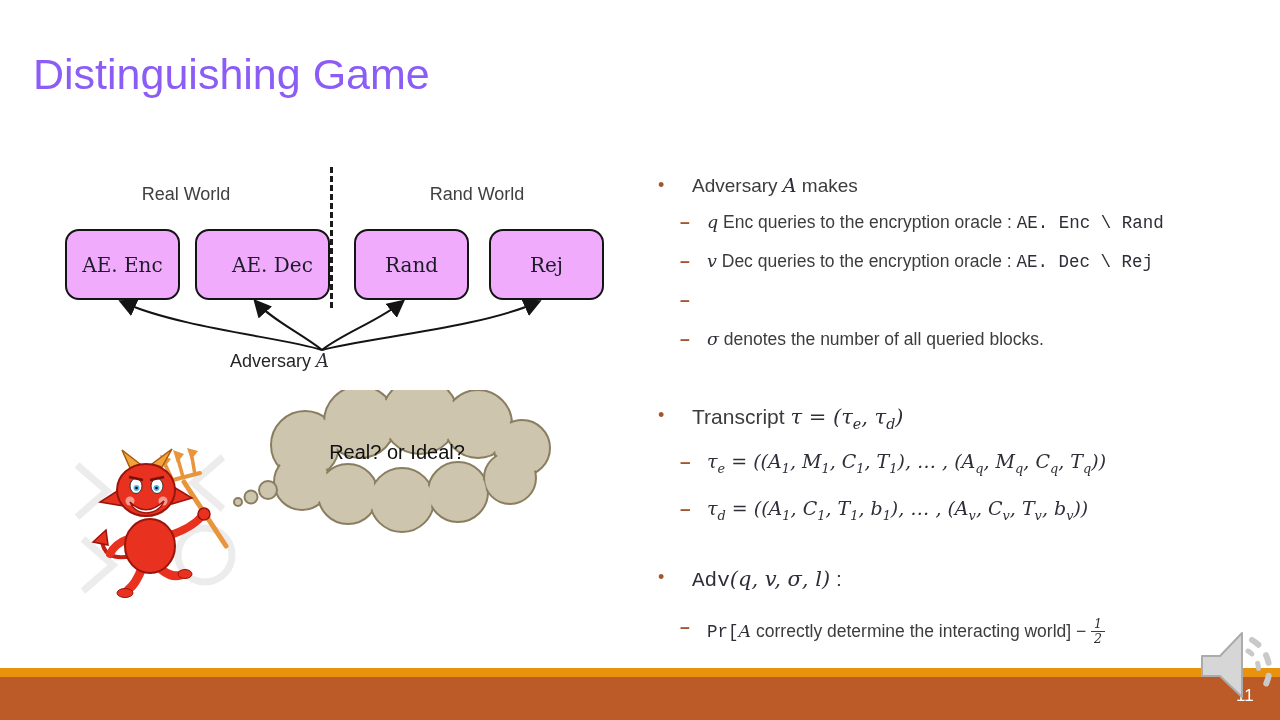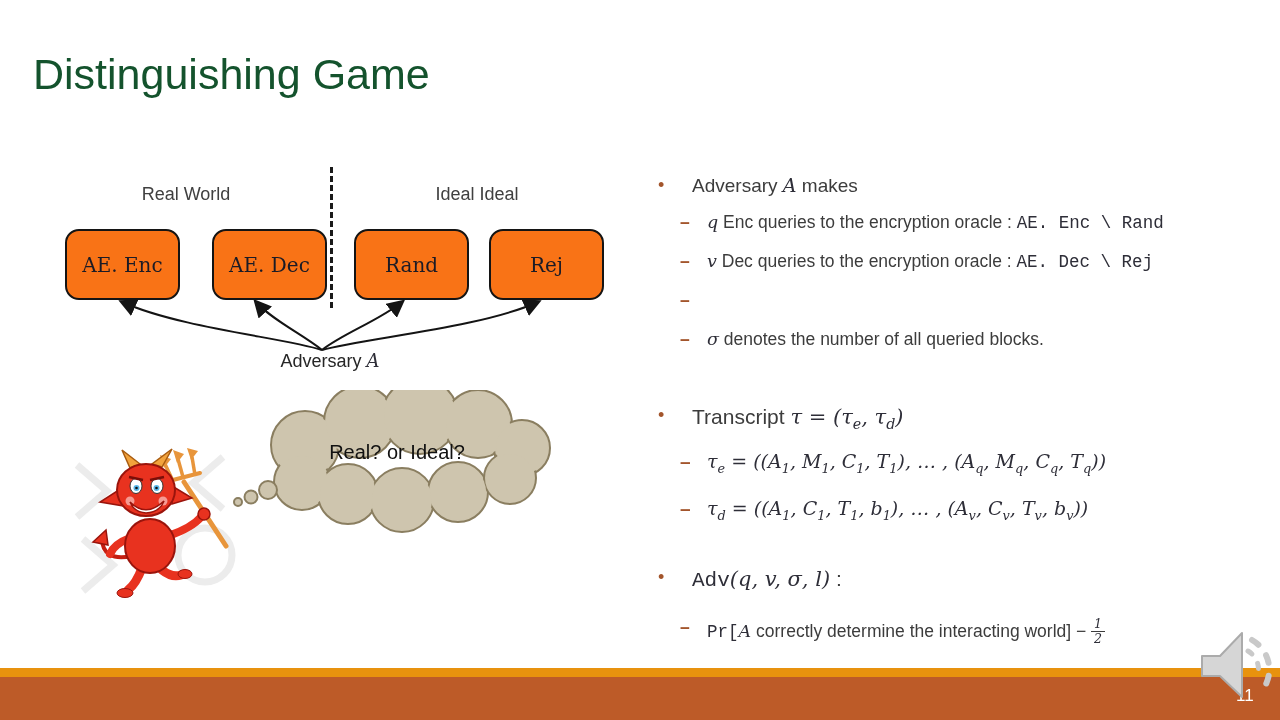--- a/index.html
+++ b/index.html
@@ -1,28 +1,28 @@
 <!DOCTYPE html>
 <html><head>
 <meta charset="utf-8">
 <style>
   html,body{margin:0;padding:0;background:#888;}
   .slide{position:relative;width:1280px;height:720px;background:#ffffff;overflow:hidden;
          font-family:"Liberation Sans",sans-serif;margin:0 auto;}
   .title{position:absolute;left:33px;top:50px;margin:0;font-size:43px;font-weight:400;
-         color:#14532d;letter-spacing:0px;}
+         color:#8b5cf6;letter-spacing:0px;}
 
   
   .world-label{position:absolute;top:184px;width:250px;text-align:center;font-size:18px;color:#404040;}
   .divider{position:absolute;left:330px;top:167px;height:141px;width:0;border-left:3px dashed #1a1a1a;}
   .obox{position:absolute;top:229px;width:111px;height:67px;border:2.5px solid #141414;border-radius:14px;
         display:flex;align-items:center;justify-content:center;
-        font-family:"DejaVu Serif","Liberation Serif",serif;font-size:20px;color:#1b1b26;background:#f97316;}
+        font-family:"DejaVu Serif","Liberation Serif",serif;font-size:20px;color:#1b1b26;background:#f0abfc;}
   .arrows{position:absolute;left:50px;top:294px;}
-  .adv-label{position:absolute;left:230px;top:350px;width:200px;text-align:center;font-size:18px;color:#262626;}
+  .adv-label{position:absolute;left:230px;top:350px;width:200px;font-size:18px;color:#262626;}
 
   
   .watermark{position:absolute;left:55px;top:443px;}
   .devil{position:absolute;left:88px;top:446px;}
   .bubble{position:absolute;left:228px;top:390px;}
   .bubble-text{position:absolute;left:272px;top:441px;width:250px;text-align:center;
                font-size:20px;color:#111;}
 
   
   .line{position:absolute;left:650px;width:600px;color:#3c3c3c;line-height:1.25;}
@@ -48,28 +48,28 @@
   .speaker{position:absolute;left:1182px;top:620px;}
 </style>
 </head>
 <body>
 
 <div class="slide">
 
   <h1 class="title">Distinguishing Game</h1>
 
   <div class="world-label" style="left:61px;">Real World</div>
-  <div class="world-label" style="left:352px;">Ideal Ideal</div>
+  <div class="world-label" style="left:352px;">Rand World</div>
 
   <div class="divider"></div>
 
   <div class="obox" style="left:65px;">
     <span>AE. Enc</span>
   </div>
-  <div class="obox" style="left:212px;">
+  <div class="obox" style="left:195px;padding-left:20px;">
     <span>AE. Dec</span>
   </div>
   <div class="obox" style="left:354px;align-items:center;">
     <span>Rand</span>
   </div>
   <div class="obox" style="left:489px;">
     <span>Rej</span>
   </div>
 
   <svg class="arrows" width="560" height="62">

